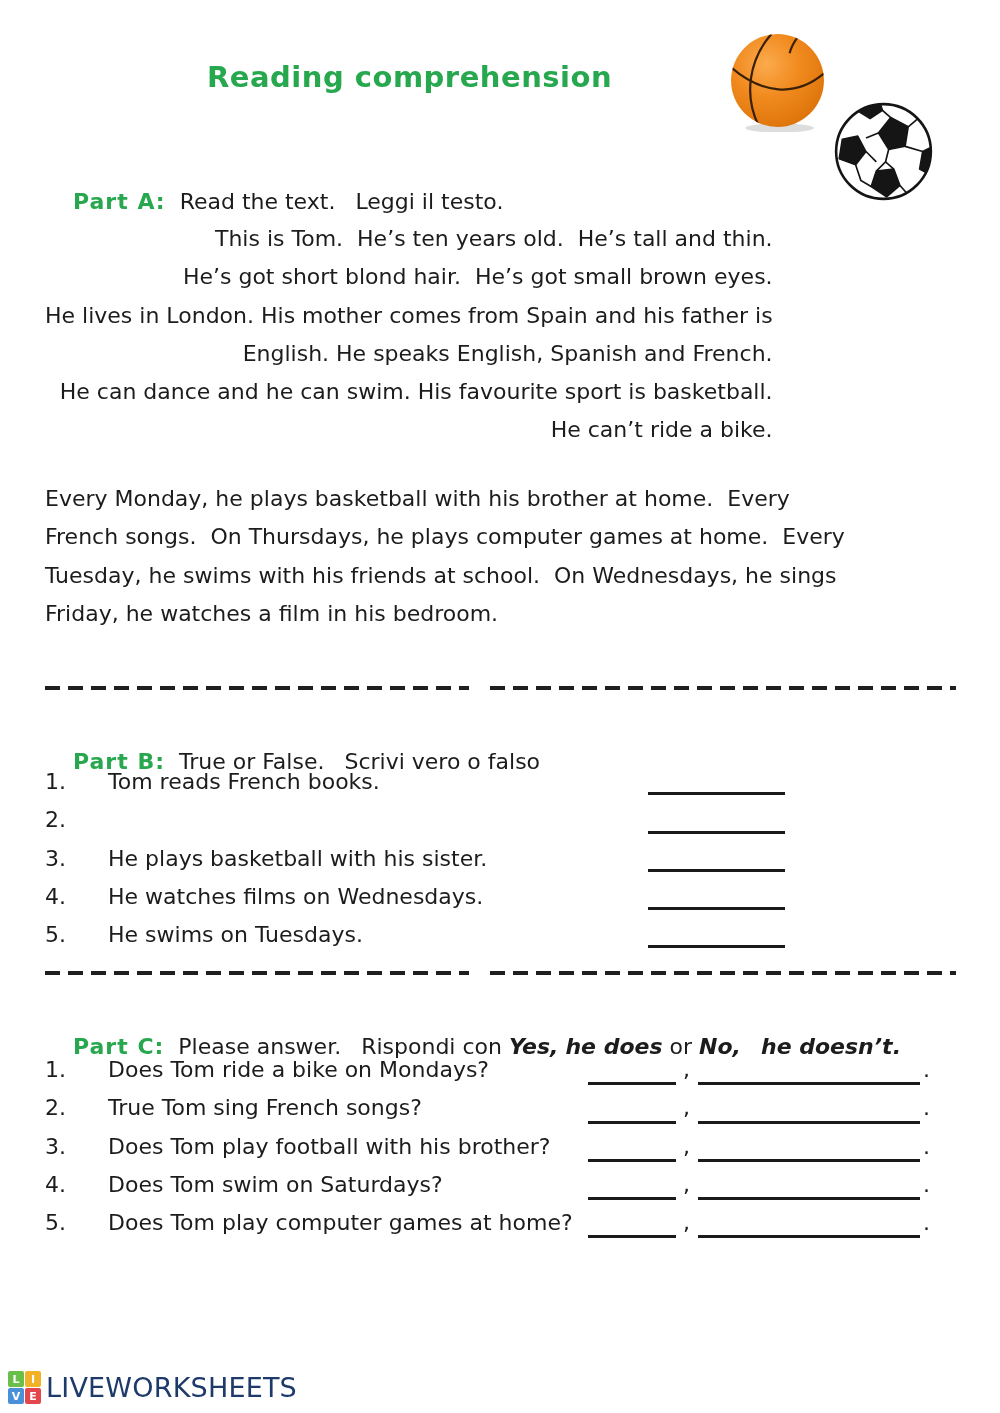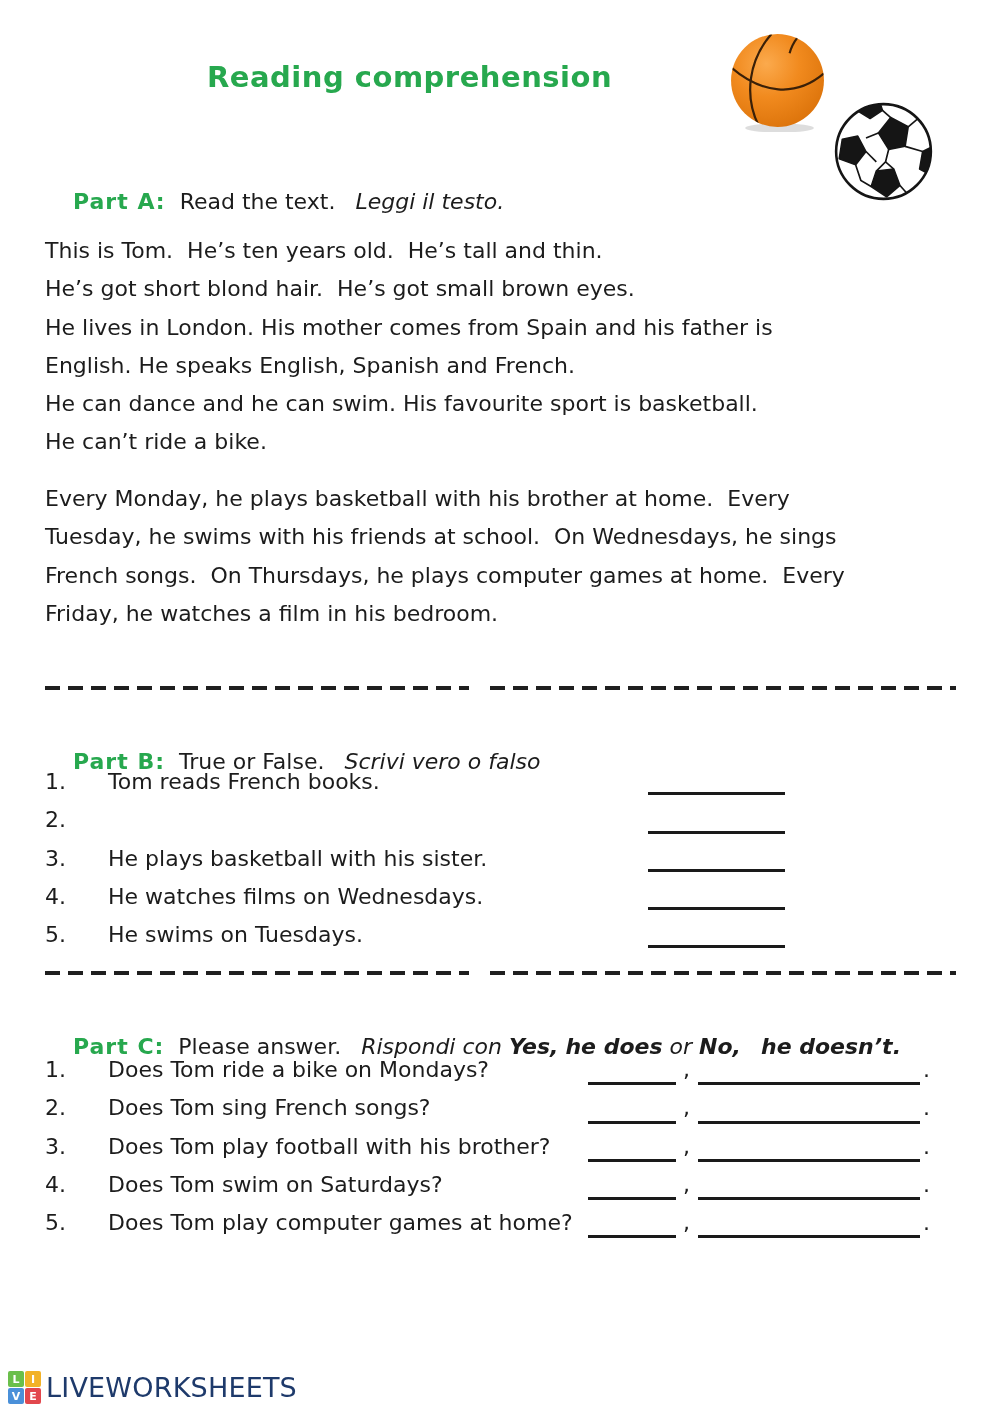--- a/index.html
+++ b/index.html
@@ -33,21 +33,21 @@
     font-size: 22px;
     white-space: pre;
   }
   .part-label {
     color: #27a84e;
     font-weight: bold;
     letter-spacing: 1px;
     margin-right: 14px;
   }
   .instr { margin-right: 20px; }
-  .it { font-style: italic; }
+  .it { }
   .bi { font-style: italic; font-weight: bold; }
   .w { margin-right: 7px; }
   .w2 { margin-right: 20px; }
 
   .para {
     position: absolute;
     left: 45px;
     font-size: 22px;
     line-height: 38.3px;
   }
@@ -168,33 +168,33 @@
         <path d="M57 17 L49 10"></path>
         <path d="M66 83 L74 92"></path>
       </g>
     </g>
   </svg>
 
   <div class="heading" style="top:164px;">
     <span class="part-label">Part A:</span><span class="instr">Read the text.</span><span class="it">Leggi il testo.</span>
   </div>
 
-  <div class="para" style="top:232px;">
+  <div class="para" style="top:220px;text-align:right;">
     <div class="pline">This is Tom.  He’s ten years old.  He’s tall and thin.</div>
     <div class="pline">He’s got short blond hair.  He’s got small brown eyes.</div>
     <div class="pline">He lives in London. His mother comes from Spain and his father is</div>
     <div class="pline">English. He speaks English, Spanish and French.</div>
     <div class="pline">He can dance and he can swim. His favourite sport is basketball.</div>
     <div class="pline">He can’t ride a bike.</div>
   </div>
 
   <div class="para" style="top:480px;">
     <div class="pline">Every Monday, he plays basketball with his brother at home.  Every</div>
+    <div class="pline">French songs.  On Thursdays, he plays computer games at home.  Every</div>
     <div class="pline">Tuesday, he swims with his friends at school.  On Wednesdays, he sings</div>
-    <div class="pline">French songs.  On Thursdays, he plays computer games at home.  Every</div>
     <div class="pline">Friday, he watches a film in his bedroom.</div>
   </div>
 
   <div class="divider" style="top:686px;">
     <div class="dash-seg seg-a"></div>
     <div class="dash-seg seg-b"></div>
   </div>
 
   <div class="heading" style="top:724px;">
     <span class="part-label">Part B:</span><span class="instr">True or False.</span><span class="it">Scrivi vero o falso</span>
@@ -240,21 +240,21 @@
     <div class="qrow">
       <span class="qnum">1.</span>
       <span class="qtext">Does Tom ride a bike on Mondays?</span>
       <span class="blank blank-c-short"></span>
       <span class="qcomma">,</span>
       <span class="blank blank-c-long"></span>
       <span class="qperiod">.</span>
     </div>
     <div class="qrow">
       <span class="qnum">2.</span>
-      <span class="qtext">Does Tom sing French songs?</span>
+      <span class="qtext">True Tom sing French songs?</span>
       <span class="blank blank-c-short"></span>
       <span class="qcomma">,</span>
       <span class="blank blank-c-long"></span>
       <span class="qperiod">.</span>
     </div>
     <div class="qrow">
       <span class="qnum">3.</span>
       <span class="qtext">Does Tom play football with his brother?</span>
       <span class="blank blank-c-short"></span>
       <span class="qcomma">,</span>

